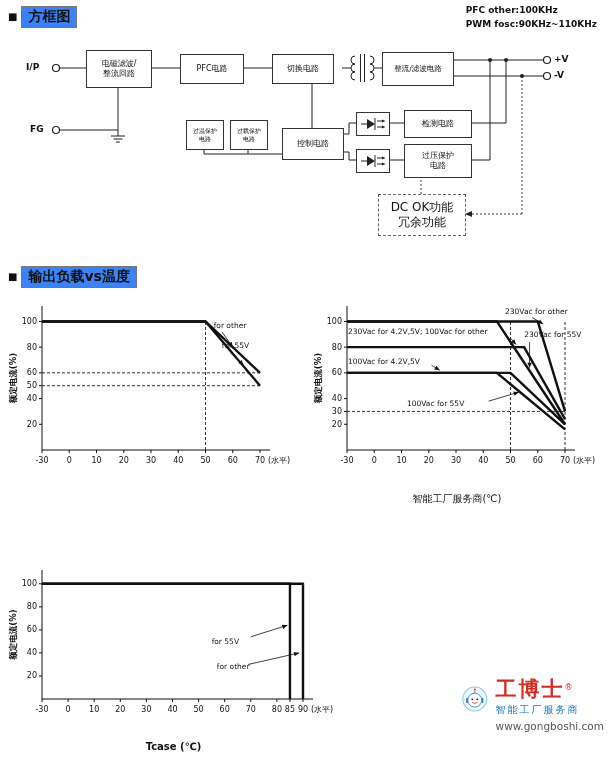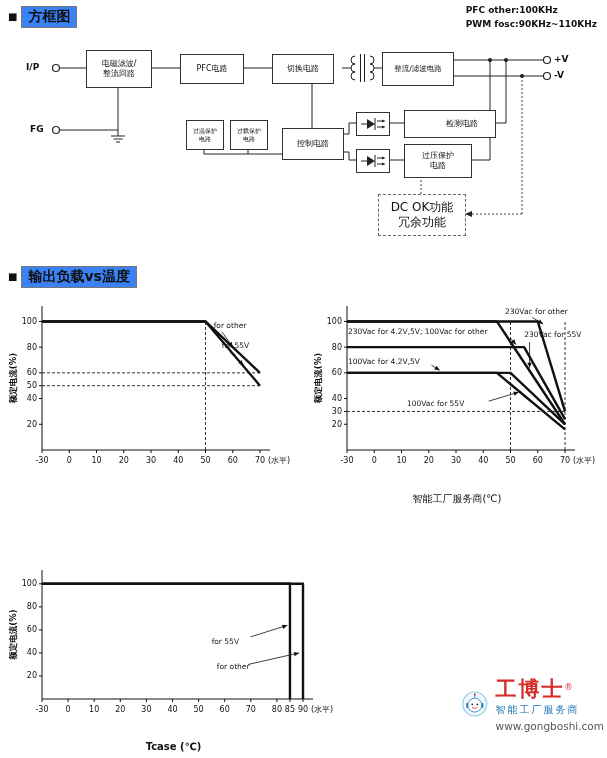--- a/index.html
+++ b/index.html
@@ -13,21 +13,21 @@
   .wires{position:absolute;left:0;top:0;}
   .blk{position:absolute;border:1px solid #333;background:#fff;display:flex;flex-direction:column;
        align-items:center;justify-content:center;font-size:8px;line-height:1.25;text-align:center;}
   .blk.small{font-size:6px;line-height:1.3;}
   .blk.dashedbox{border:1px dashed #666;font-size:12px;}
   .blk.opto{padding:0;}
   .term{position:absolute;font-size:9px;font-weight:bold;}
   .chart{position:absolute;}
   .caption{text-align:center;font-size:10px;margin-top:12px;}
   .caption.bold{font-weight:bold;}
-  .logo{position:absolute;left:462px;top:676px;width:142px;display:flex;gap:8px;align-items:center;}
+  .logo{position:absolute;left:462px;top:676px;width:142px;display:flex;gap:8px;align-items:flex-start;}
   .logo-col{display:flex;flex-direction:column;line-height:1.25;}
   .logo-brand{font-size:21px;font-weight:bold;color:#d42b26;letter-spacing:2px;}
   .logo-reg{font-size:8px;color:#d42b26;vertical-align:super;}
   .logo-tagline{font-size:10px;color:#1b74b8;letter-spacing:2px;margin-top:2px;}
   .logo-url{font-size:10.5px;color:#555;margin-top:3px;}
   svg text{font-family:"DejaVu Sans","Liberation Sans",sans-serif;}
 </style>
 </head>
 <body>
 
@@ -144,21 +144,21 @@
           <line x1="19" y1="7" x2="24" y2="7"></line>
           <line x1="19" y1="13" x2="24" y2="13"></line>
         </g>
         <g fill="#222" stroke="none">
           <polygon points="9,5 9,15 17,10"></polygon>
           <polygon points="24,5.5 27.5,7 24,8.5"></polygon>
           <polygon points="24,11.5 27.5,13 24,14.5"></polygon>
         </g>
       </svg>
     </div>
-    <div class="blk" style="left:404px;top:80px;width:66px;height:26px;padding-left:24px;">
+    <div class="blk" style="left:404px;top:80px;width:66px;height:26px;">
       <span>检测电路</span>
     </div>
     <div class="blk" style="left:404px;top:114px;width:66px;height:32px;">
       <span>过压保护</span>
       <span>电路</span>
     </div>
     <div class="blk dashedbox" style="left:378px;top:164px;width:86px;height:40px;">
       <span>DC OK功能</span>
       <span>冗余功能</span>
     </div>

